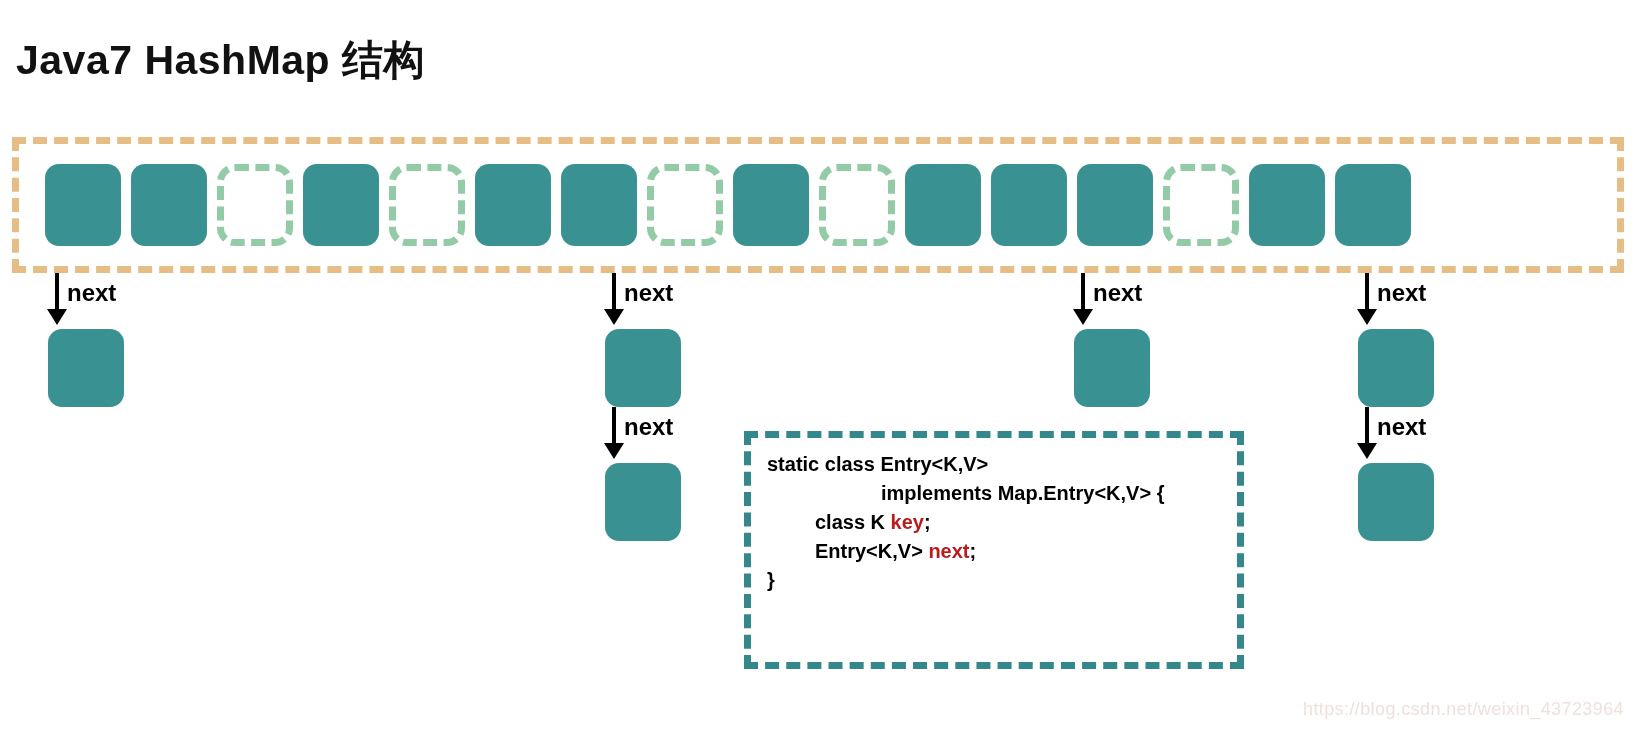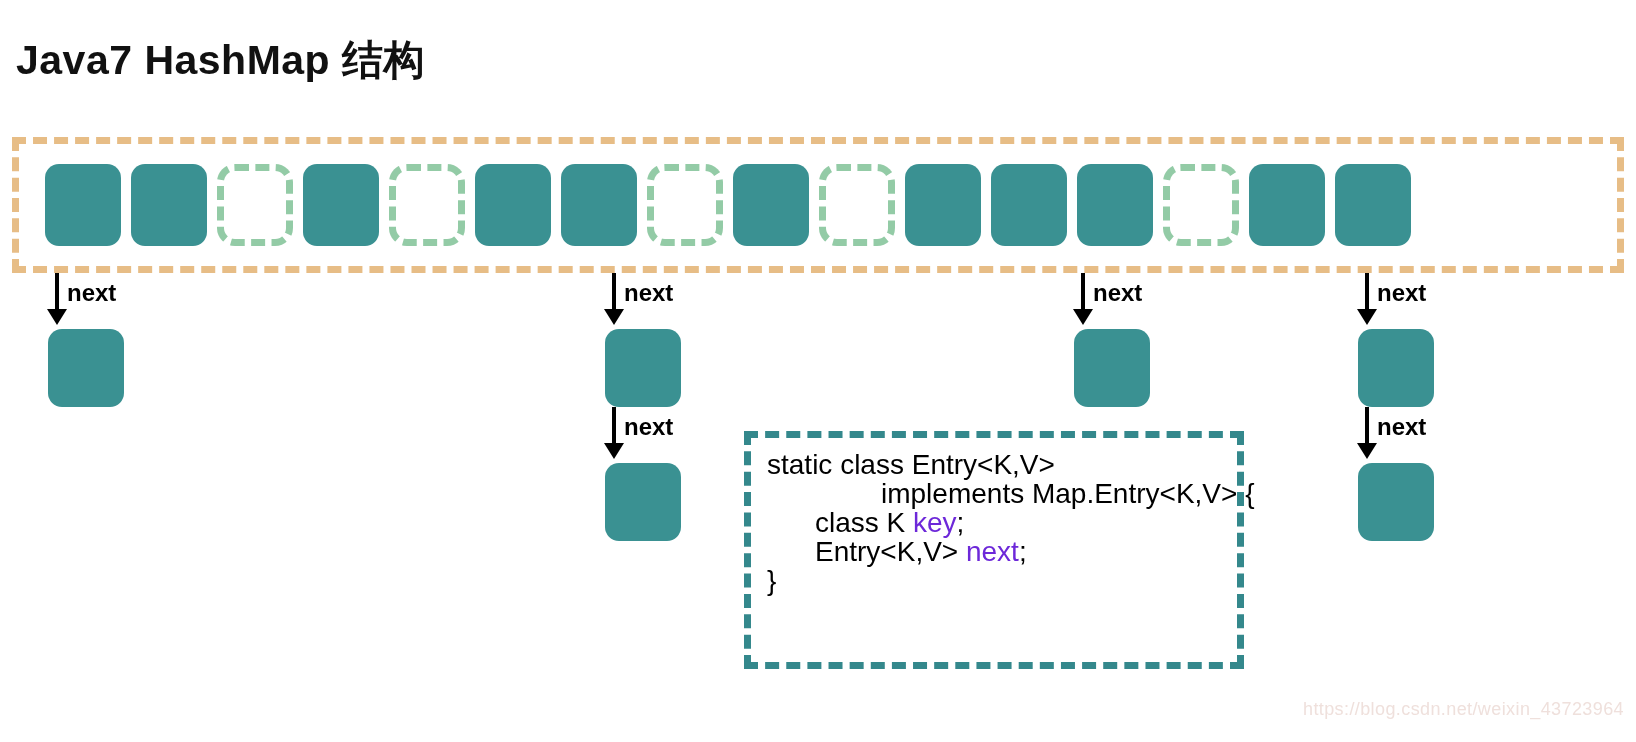--- a/index.html
+++ b/index.html
@@ -111,28 +111,28 @@
     top: 431px;
     width: 500px;
     height: 238px;
     box-sizing: border-box;
     border: 7px dashed #34888c;
     background: #ffffff;
     padding: 12px 14px 10px 16px;
   }
   .code-line {
     font-family: "Liberation Sans", sans-serif;
-    font-size: 28px;
-    font-weight: normal;
+    font-size: 20px;
+    font-weight: bold;
     color: #000000;
     line-height: 29px;
     white-space: pre;
   }
   .code-line .kw-field {
-    color: #6d28d9;
+    color: #b91c1c;
   }
   .indent-1 { padding-left: 48px; }
   .indent-2 { padding-left: 114px; }
 
   
   #watermark {
     position: absolute;
     right: 12px;
     bottom: 22px;
     font-size: 18px;

